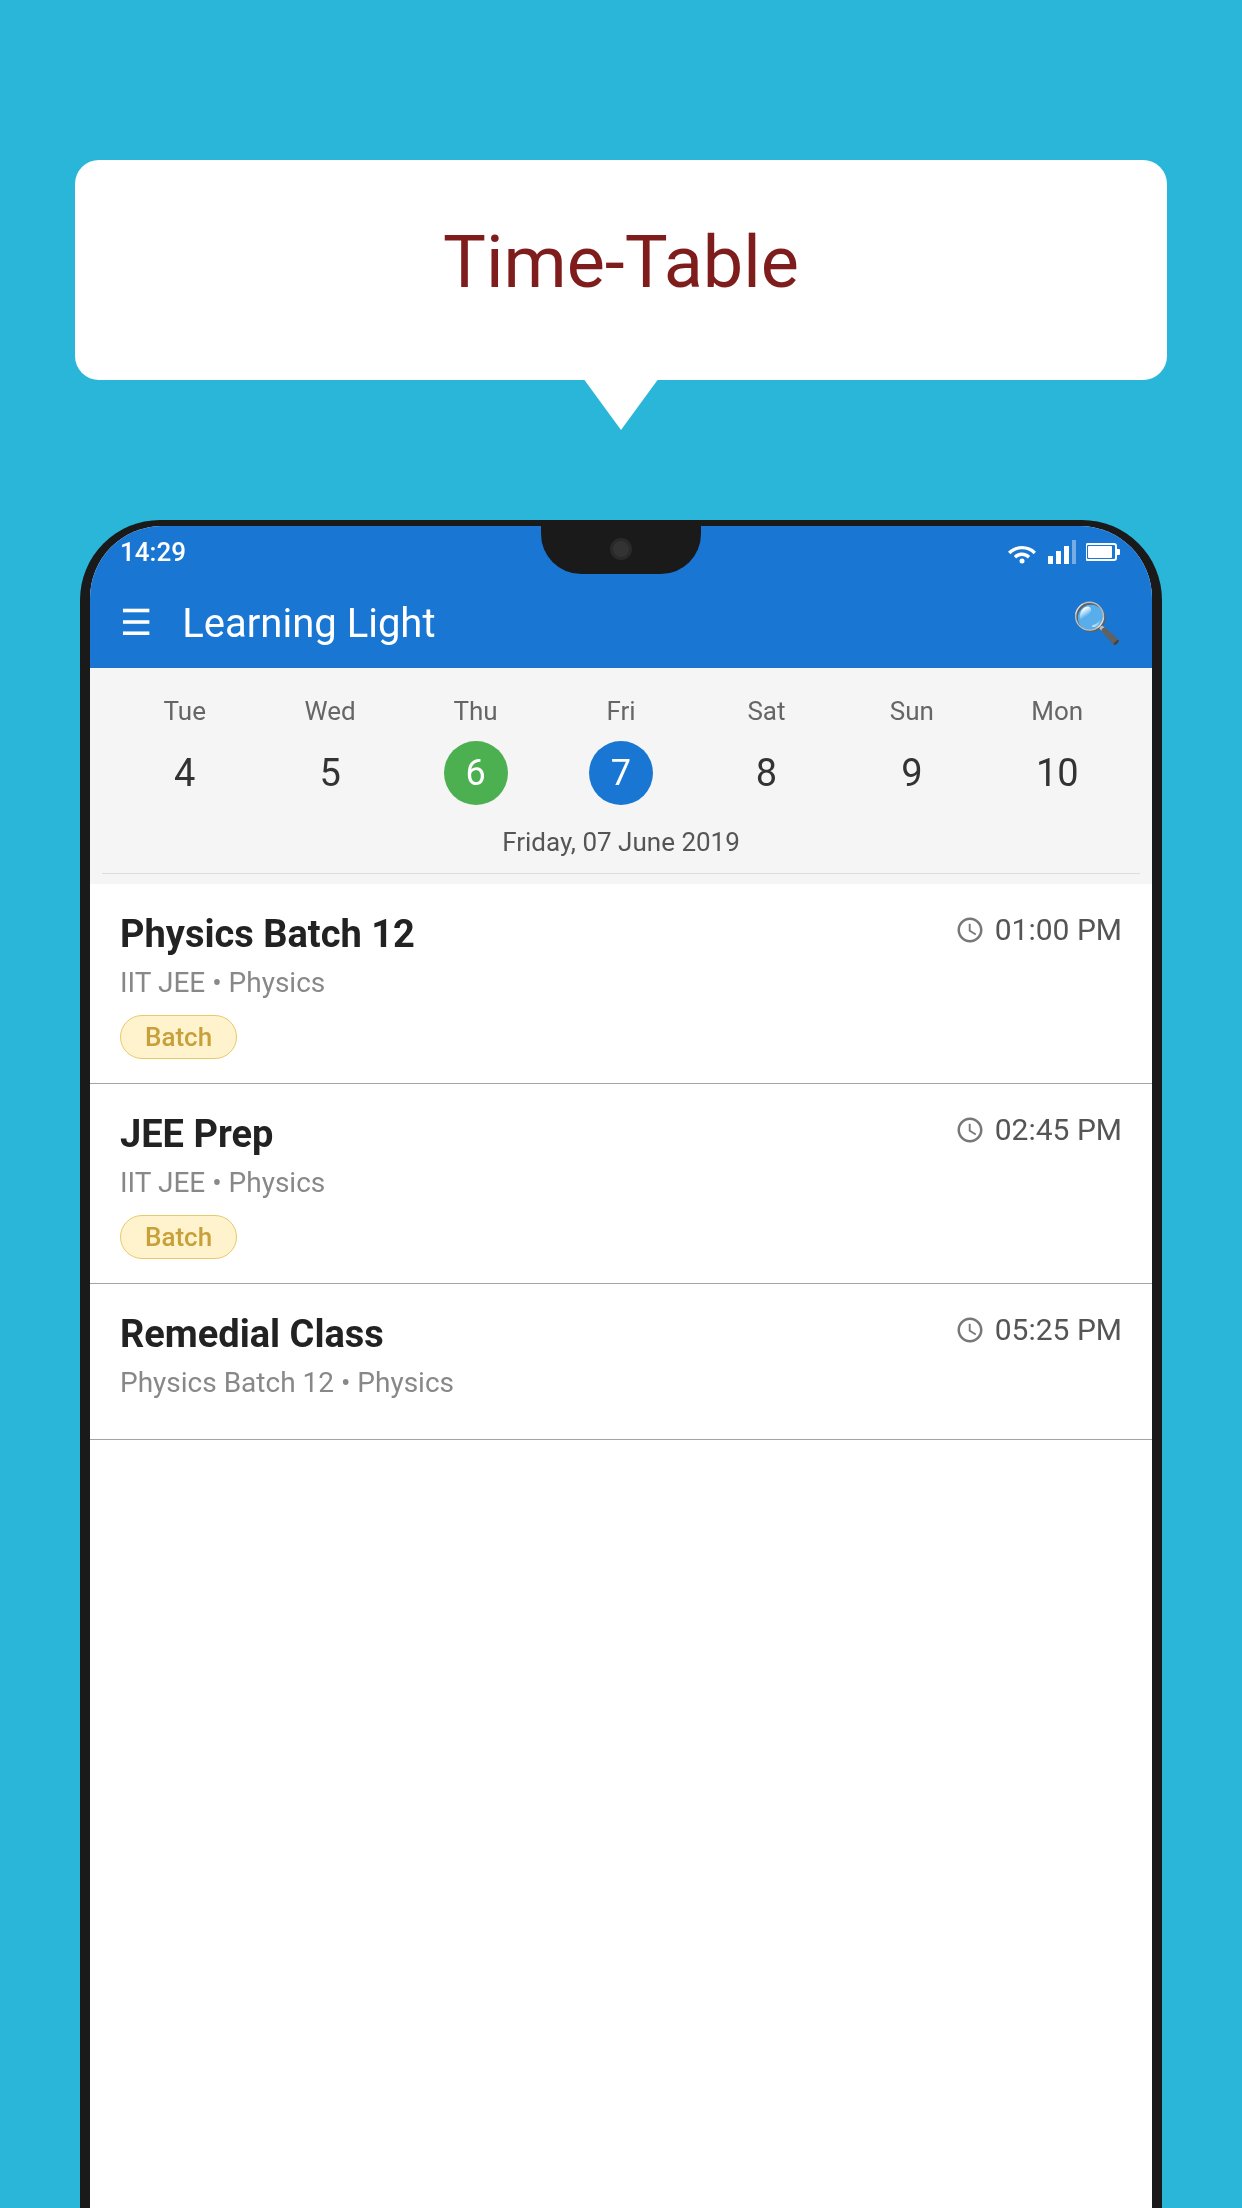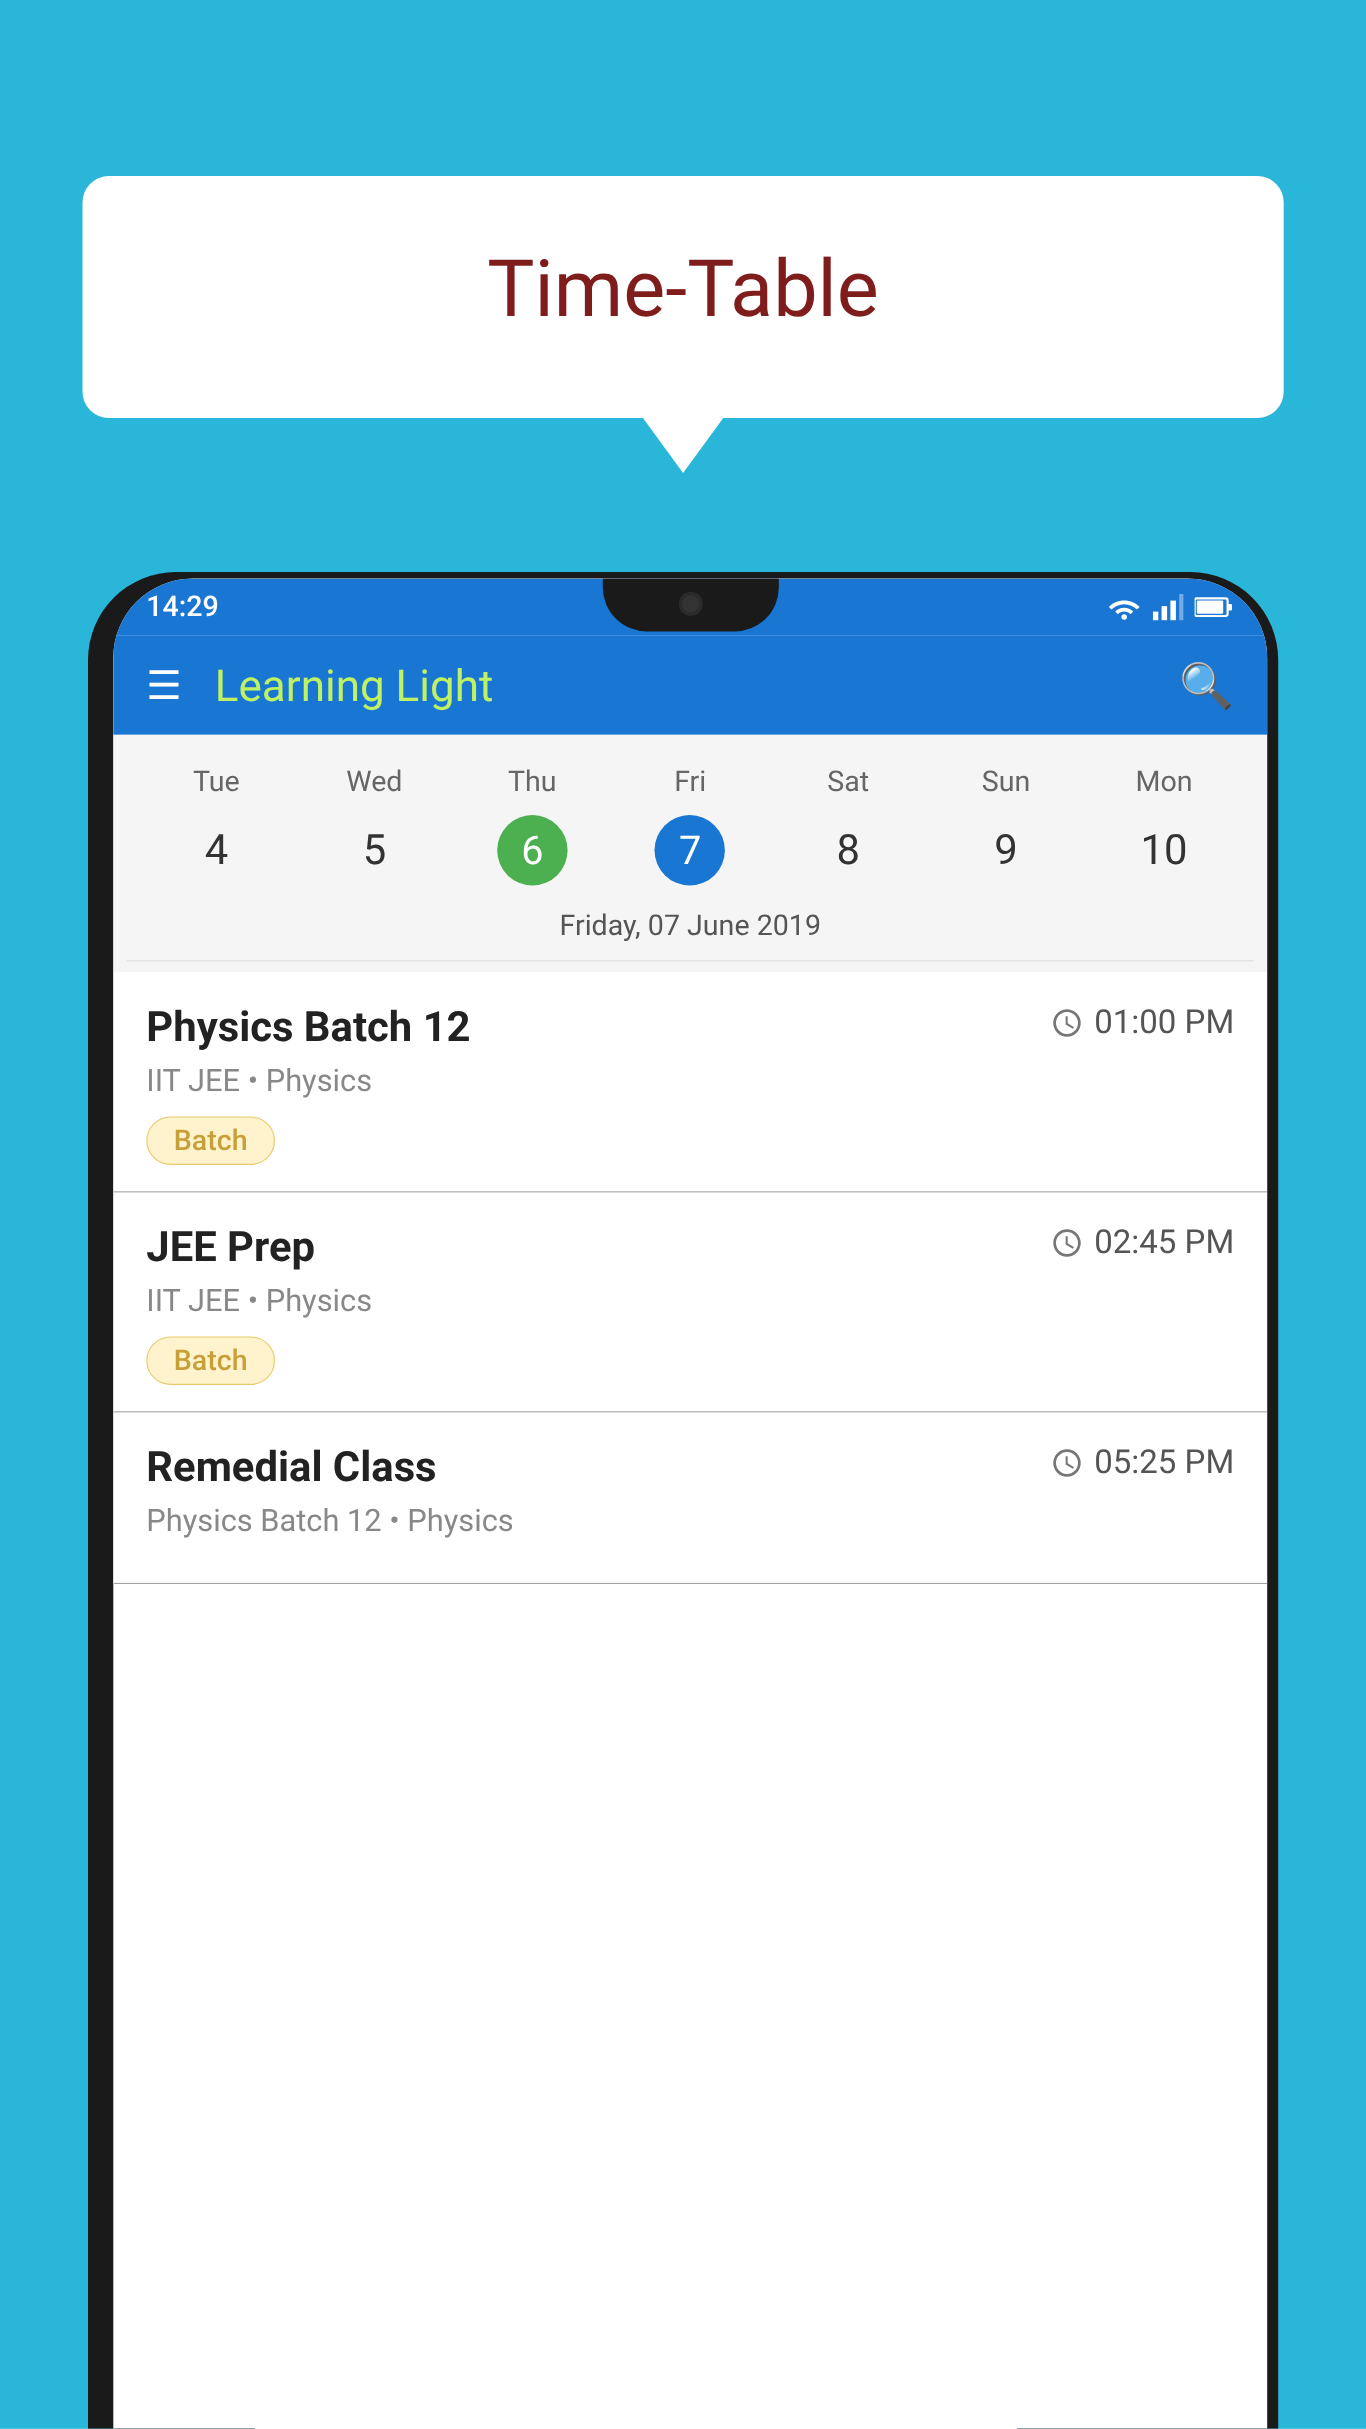--- a/index.html
+++ b/index.html
@@ -67,21 +67,20 @@
     
     .phone-screen {
       position: absolute;
       top: 6px;
       left: 10px;
       right: 10px;
       bottom: 0;
       background: white;
       border-radius: 72px 72px 0 0;
       overflow: hidden;
-      margin-left: 13px;
     }
 
     
     .status-bar {
       background: #1976D2;
       height: 52px;
       display: flex;
       align-items: center;
       justify-content: space-between;
       padding: 0 30px;
@@ -138,21 +137,21 @@
     }
 
     .menu-icon {
       color: white;
       font-size: 36px;
       margin-right: 30px;
       line-height: 1;
     }
 
     .app-title {
-      color: #bef264;
+      color: #ffffff;
       font-size: 40px;
       font-weight: 400;
       flex: 1;
     }
 
     .search-icon {
       color: white;
       font-size: 40px;
     }
 

